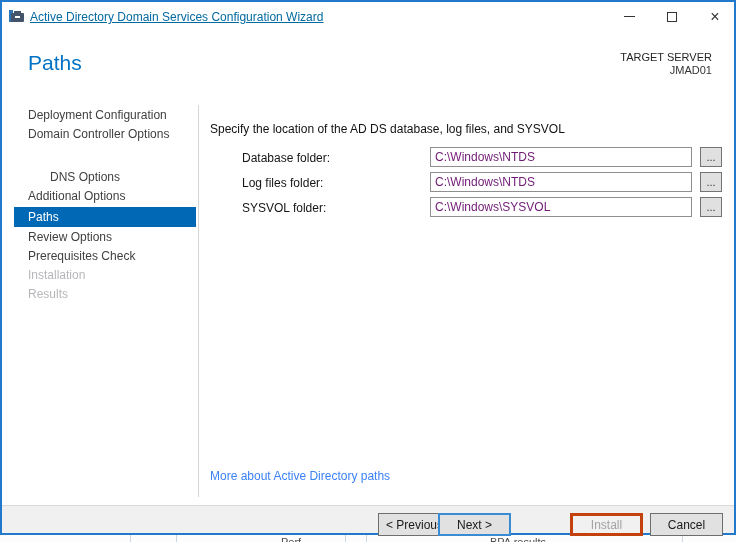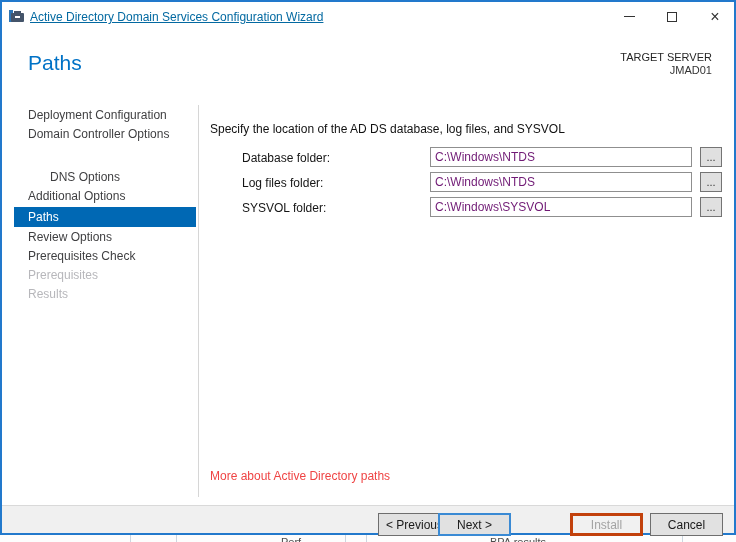--- a/index.html
+++ b/index.html
@@ -48,21 +48,21 @@
   .field-label { position:absolute; left:208px; font-size:12px; color:#151515;margin-left:32px; }
   .lbl-0 { top:149px; } .lbl-1 { top:174px; } .lbl-2 { top:199px; }
   .field-input { position:absolute; left:428px; width:262px; height:20px;
     border:1px solid #8f8f8f; background:#ffffff; font-family:"Liberation Sans",sans-serif;
     font-size:12px; color:#701a75; padding:0 4px; }
   .inp-0 { top:145px; } .inp-1 { top:170px; } .inp-2 { top:195px; }
   .browse-btn { position:absolute; left:698px; width:22px; height:20px;
     background:#e0e0e0; border:1px solid #747474; font-size:11px; line-height:10px;
     color:#333; text-align:center; cursor:default; }
   .br-0 { top:145px; } .br-1 { top:170px; } .br-2 { top:195px; }
-  .more-link { position:absolute; left:208px; top:467px; font-size:12px; color:#ef4444;
+  .more-link { position:absolute; left:208px; top:467px; font-size:12px; color:#3b82f6;
     text-decoration:none; cursor:pointer; }
 
   
   .footer { position:absolute; left:0; right:0; bottom:0; height:28px;
     background:#f0f0f0; border-top:1px solid #d9d9d9; }
   .wiz-btn { position:absolute; top:7px; width:73px; height:23px; font-size:12px;
     font-family:"Liberation Sans",sans-serif; color:#1a1a1a;
     background:#e1e1e1; border:1px solid #6e6e6e; cursor:default; }
   .wiz-btn.default { border:2px solid #3a8ad4; }
   .wiz-btn.disabled { background:#f1f1f1; border:3px solid #c2410c; color:#a3a3a3; }
@@ -109,21 +109,21 @@
   </div>
 
   <div class="sidebar">
     <div class="nav-item">Deployment Configuration</div>
     <div class="nav-item">Domain Controller Options</div>
     <div class="nav-item indent">DNS Options</div>
     <div class="nav-item">Additional Options</div>
     <div class="nav-item selected">Paths</div>
     <div class="nav-item">Review Options</div>
     <div class="nav-item">Prerequisites Check</div>
-    <div class="nav-item disabled">Prerequisites</div>
+    <div class="nav-item disabled">Installation</div>
     <div class="nav-item disabled">Results</div>
   </div>
   <div class="v-sep"></div>
 
   <div class="instruction">Specify the location of the AD DS database, log files, and SYSVOL</div>
 
   <span class="field-label lbl-0">Database folder:</span>
   <input class="field-input inp-0" type="text" value="C:\Windows\NTDS" style="">
   <button class="browse-btn br-0">...</button>
 

